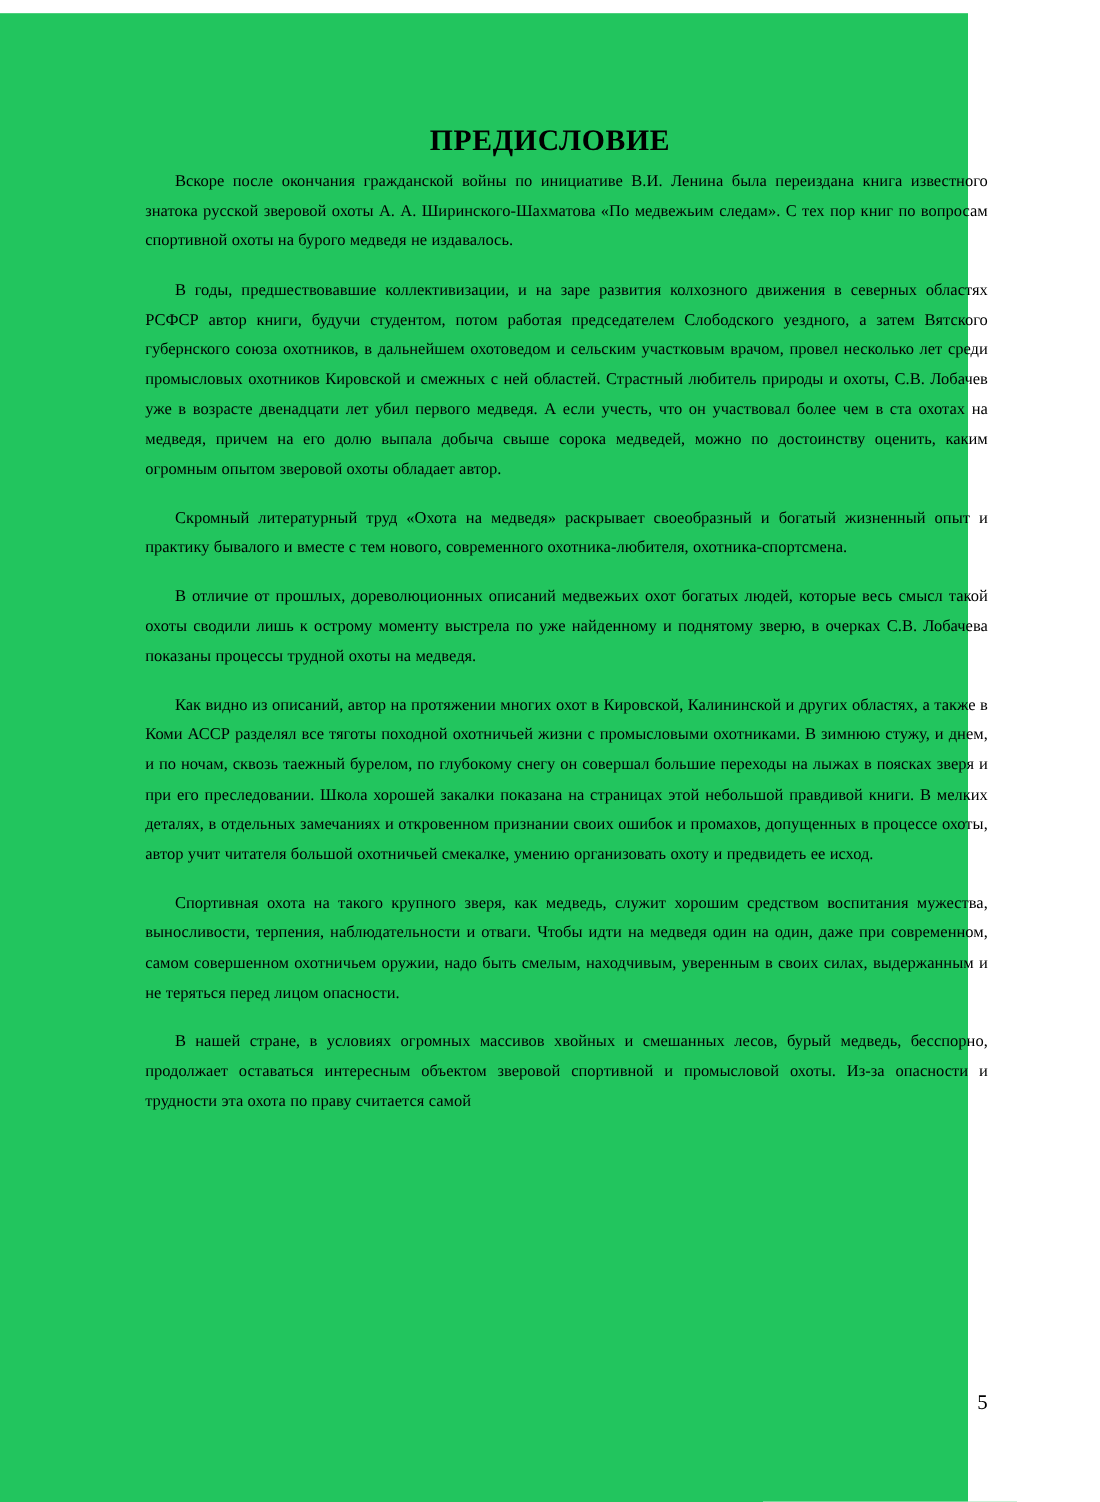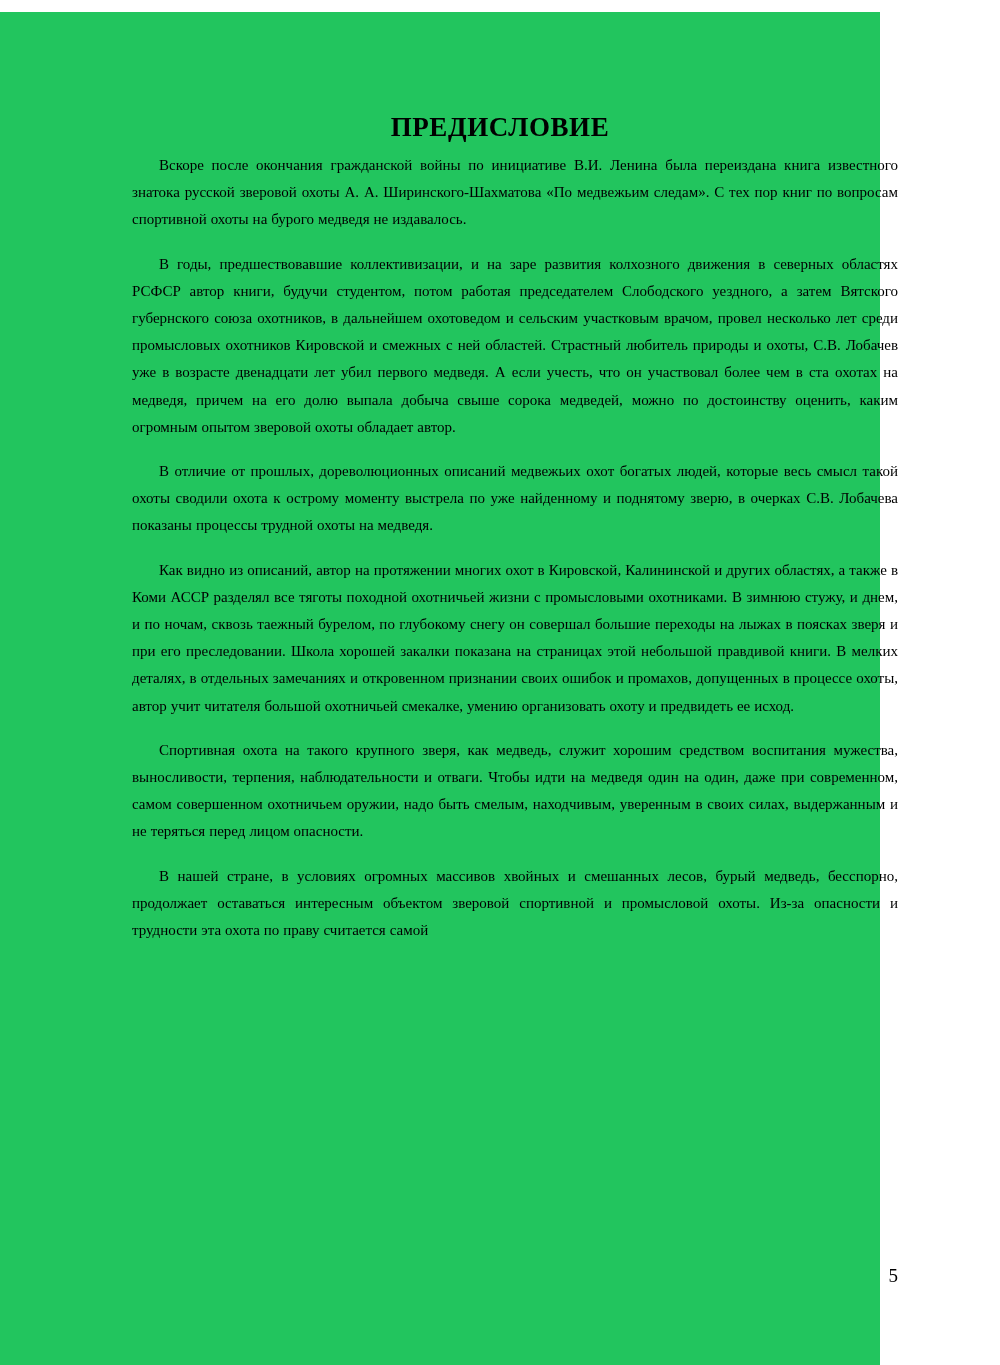--- a/index.html
+++ b/index.html
@@ -66,21 +66,22 @@
 </head>
 <body>
 
 <div class="page">
 
   <h1 class="page-title">ПРЕДИСЛОВИЕ</h1>
 
   <div class="body-text">
     <p class="para">Вскоре после окончания гражданской войны по инициативе В.И. Ленина была переиздана книга известного знатока русской зверовой охоты А. А. Ширинского-Шахматова «По медвежьим следам». С тех пор книг по вопросам спортивной охоты на бурого медведя не издавалось.</p>
     <p class="para">В годы, предшествовавшие коллективизации, и на заре развития колхозного движения в северных областях РСФСР автор книги, будучи студентом, потом работая председателем Слободского уездного, а затем Вятского губернского союза охотников, в дальнейшем охотоведом и сельским участковым врачом, провел несколько лет среди промысловых охотников Кировской и смежных с ней областей. Страстный любитель природы и охоты, С.В. Лобачев уже в возрасте двенадцати лет убил первого медведя. А если учесть, что он участвовал более чем в ста охотах на медведя, причем на его долю выпала добыча свыше сорока медведей, можно по достоинству оценить, каким огромным опытом зверовой охоты обладает автор.</p>
-    <p class="para">В отличие от прошлых, дореволюционных описаний медвежьих охот богатых людей, которые весь смысл такой охоты сводили охота к острому моменту выстрела по уже найденному и поднятому зверю, в очерках С.В. Лобачева показаны процессы трудной охоты на медведя.</p>
+    <p class="para">Скромный литературный труд «Охота на медведя» раскрывает своеобразный и богатый жизненный опыт и практику бывалого и вместе с тем нового, современного охотника-любителя, охотника-спортсмена.</p>
+    <p class="para">В отличие от прошлых, дореволюционных описаний медвежьих охот богатых людей, которые весь смысл такой охоты сводили лишь к острому моменту выстрела по уже найденному и поднятому зверю, в очерках С.В. Лобачева показаны процессы трудной охоты на медведя.</p>
     <p class="para">Как видно из описаний, автор на протяжении многих охот в Кировской, Калининской и других областях, а также в Коми АССР разделял все тяготы походной охотничьей жизни с промысловыми охотниками. В зимнюю стужу, и днем, и по ночам, сквозь таежный бурелом, по глубокому снегу он совершал большие переходы на лыжах в поясках зверя и при его преследовании. Школа хорошей закалки показана на страницах этой небольшой правдивой книги. В мелких деталях, в отдельных замечаниях и откровенном признании своих ошибок и промахов, допущенных в процессе охоты, автор учит читателя большой охотничьей смекалке, умению организовать охоту и предвидеть ее исход.</p>
     <p class="para">Спортивная охота на такого крупного зверя, как медведь, служит хорошим средством воспитания мужества, выносливости, терпения, наблюдательности и отваги. Чтобы идти на медведя один на один, даже при современном, самом совершенном охотничьем оружии, надо быть смелым, находчивым, уверенным в своих силах, выдержанным и не теряться перед лицом опасности.</p>
     <p class="para">В нашей стране, в условиях огромных массивов хвойных и смешанных лесов, бурый медведь, бесспорно, продолжает оставаться интересным объектом зверовой спортивной и промысловой охоты. Из-за опасности и трудности эта охота по праву считается самой</p>
   </div>
 
   <div class="page-number">5</div>
 
 </div>
 
 </body></html>

